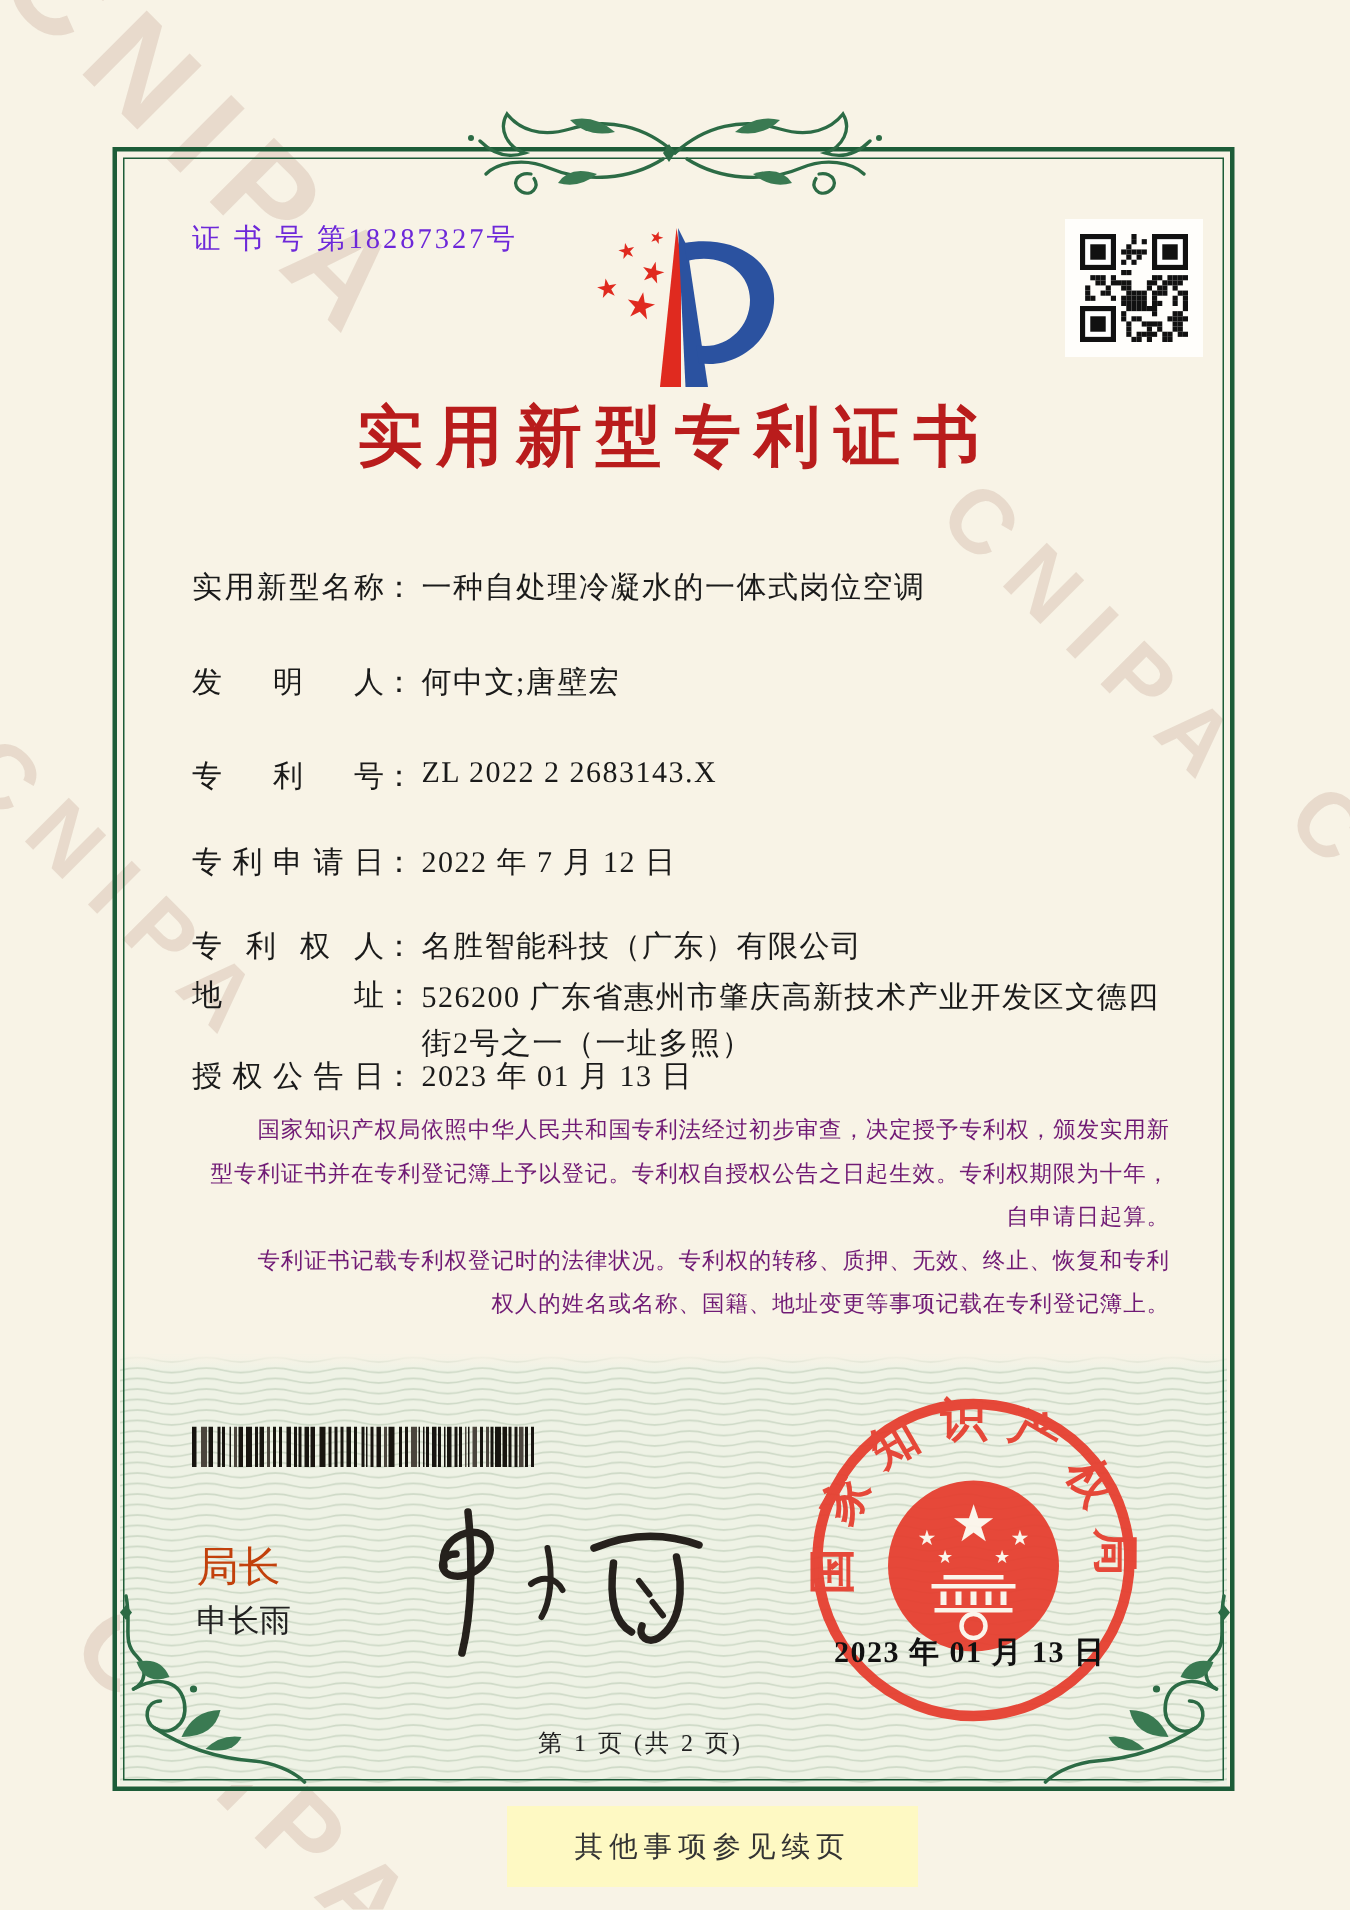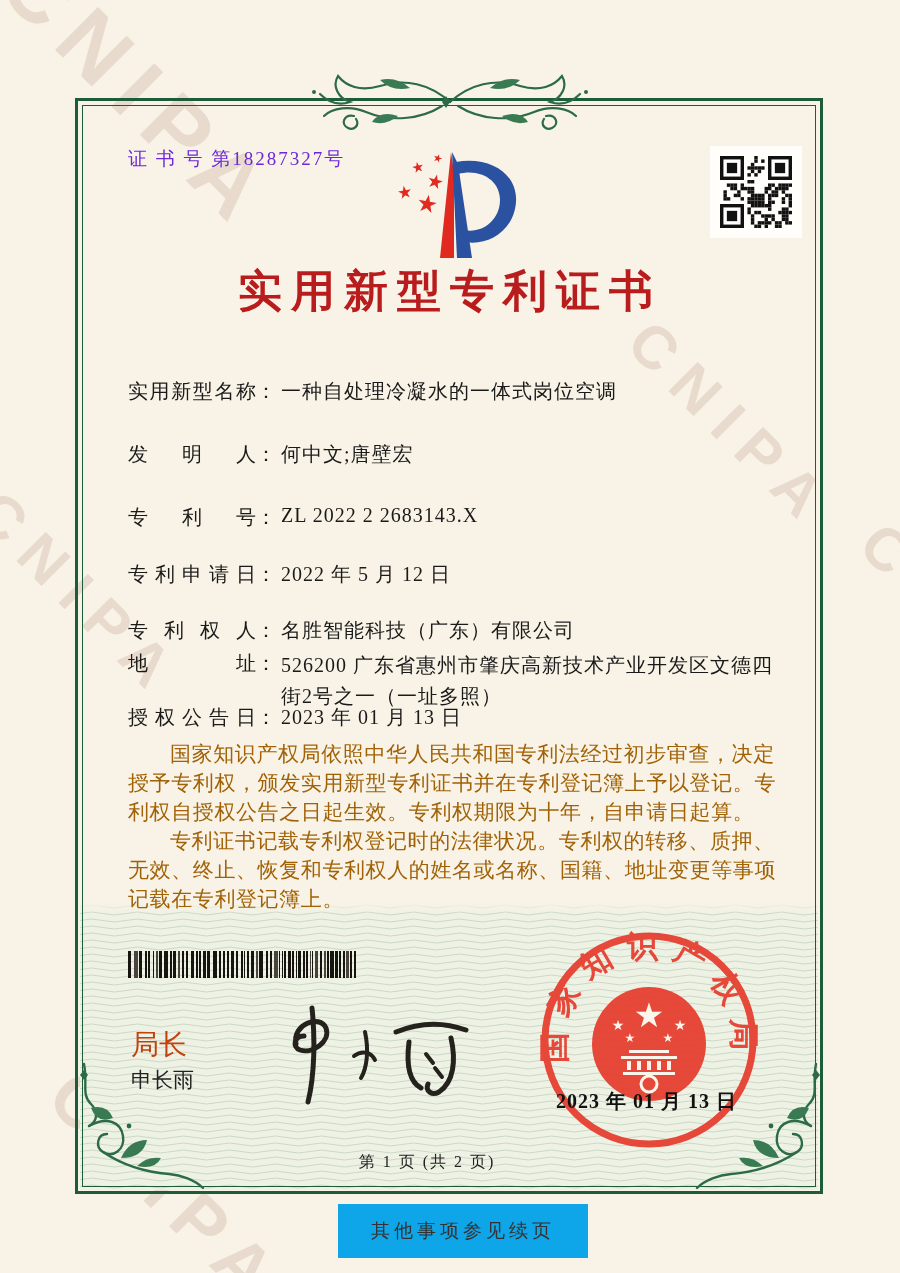--- a/index.html
+++ b/index.html
@@ -49,40 +49,40 @@
     vertical-align:top;
   }
   .colon{display:inline-block;vertical-align:top;}
   .fvalue{display:inline-block;vertical-align:top;letter-spacing:1px;}
   .wrapval{white-space:normal;width:512px;line-height:31px;}
   .grant2{position:absolute;left:327px;top:0;white-space:nowrap;}
   .glabel{display:inline-block;width:112px;text-align:justify;text-align-last:justify;vertical-align:top;}
   
   .body-text{
     position:absolute;left:128px;top:740px;width:652px;
-    font-size:21px;line-height:29px;letter-spacing:0.6px;color:#a16207;
+    font-size:15px;line-height:29px;letter-spacing:0.6px;color:#701a75;text-align:right;
   }
   .body-text p{margin:0;text-indent:2em;}
   
   .barcode{position:absolute;left:128px;top:951px;}
   .signer-title{position:absolute;left:131px;top:1026px;font-size:28px;font-family:"Liberation Sans","DejaVu Sans",sans-serif;color:#c2410c;}
   .signer-name{position:absolute;left:131px;top:1066px;font-size:21px;font-family:"Liberation Sans","DejaVu Sans",sans-serif;color:#222;}
   .signature{position:absolute;left:268px;top:996px;}
   .seal{position:absolute;left:533px;top:926px;opacity:.93;}
   .seal-date{
     position:absolute;left:556px;top:1088px;font-size:20px;font-weight:bold;
     letter-spacing:1px;color:#111;white-space:nowrap;
   }
   .page-info{
     position:absolute;left:0;top:1152px;width:854px;text-align:center;
     font-size:16px;letter-spacing:2px;color:#222;
   }
   .note-box{
-    position:absolute;left:338px;top:1204px;width:250px;height:54px;
-    background:#0ea5e9;display:flex;align-items:center;justify-content:center;
+    position:absolute;left:338px;top:1204px;width:274px;height:54px;
+    background:#fef9c3;display:flex;align-items:center;justify-content:center;
   }
   .note-text{font-size:19px;letter-spacing:4px;color:#333;}
 </style>
 </head>
 <body>
 
 <div class="wm" style="left:-35px;top:40px;font-size:88px;">CNIPA</div>
 <div class="wm" style="left:838px;top:-12px;font-size:58px;">CNIPA</div>
 <div class="wm" style="left:600px;top:390px;font-size:60px;">CNIPA</div>
 <div class="wm" style="left:-52px;top:560px;font-size:60px;">CNIPA</div>
@@ -309,21 +309,21 @@
   <div class="row" style="top:63px;">
     <span class="flabel">发明人</span><span class="colon">：</span>
     <span class="fvalue">何中文;唐壁宏</span>
   </div>
   <div class="row" style="top:126px;">
     <span class="flabel">专利号</span><span class="colon">：</span>
     <span class="fvalue">ZL 2022 2 2683143.X</span>
   </div>
   <div class="row" style="top:183px;">
     <span class="flabel">专利申请日</span><span class="colon">：</span>
-    <span class="fvalue">2022 年 5 月 12 日</span>
+    <span class="fvalue">2022 年 7 月 12 日</span>
   </div>
   <div class="row" style="top:239px;">
     <span class="flabel">专利权人</span><span class="colon">：</span>
     <span class="fvalue">名胜智能科技（广东）有限公司</span>
   </div>
   <div class="row" style="top:272px;">
     <span class="flabel">地址</span><span class="colon">：</span>
     <span class="fvalue wrapval">526200 广东省惠州市肇庆高新技术产业开发区文德四街2号之一（一址多照）</span>
   </div>
   <div class="row" style="top:326px;">

